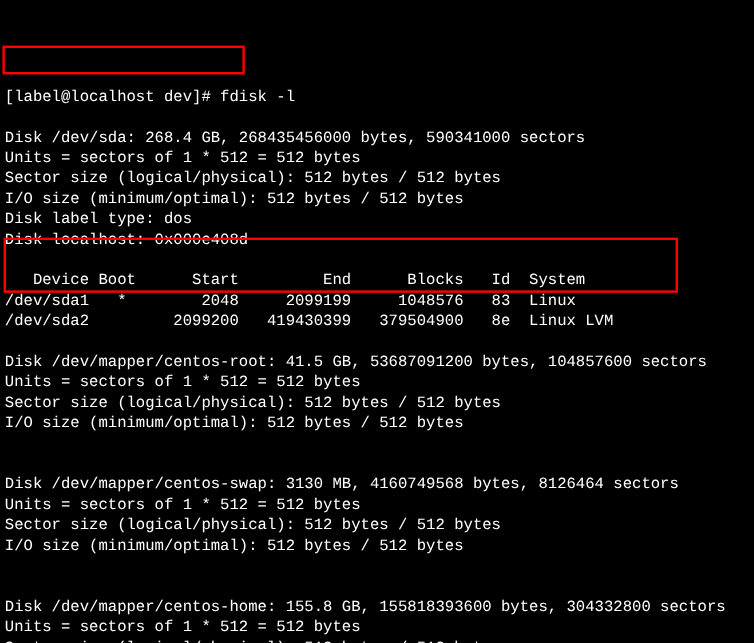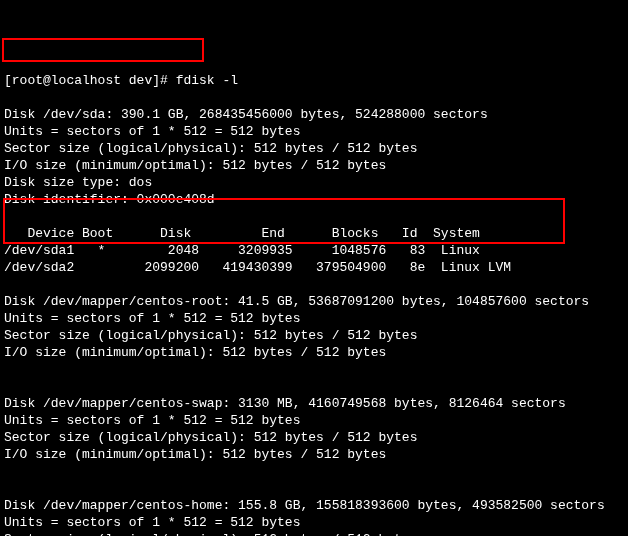--- a/index.html
+++ b/index.html
@@ -28,46 +28,46 @@
     top: 198px;
     width: 558px;
     height: 42px;
   }
 </style>
 </head>
 <body>
 
 
 
-<div><span>[root@localhost dev]# fdisk -l</span>
+<div><span>[label@localhost dev]# fdisk -l</span>
 
-<span>Disk /dev/sda: 390.1 GB, 268435456000 bytes, 524288000 sectors</span>
+<span>Disk /dev/sda: 268.4 GB, 268435456000 bytes, 590341000 sectors</span>
 <span>Units = sectors of 1 * 512 = 512 bytes</span>
 <span>Sector size (logical/physical): 512 bytes / 512 bytes</span>
 <span>I/O size (minimum/optimal): 512 bytes / 512 bytes</span>
-<span>Disk size type: dos</span>
-<span>Disk identifier: 0x000e408d</span>
+<span>Disk label type: dos</span>
+<span>Disk localhost: 0x000e408d</span>
 
-<span>   Device Boot      Disk         End      Blocks   Id  System</span>
-<span>/dev/sda1   *        2048     3209935     1048576   83  Linux</span>
+<span>   Device Boot      Start         End      Blocks   Id  System</span>
+<span>/dev/sda1   *        2048     2099199     1048576   83  Linux</span>
 <span>/dev/sda2         2099200   419430399   379504900   8e  Linux LVM</span>
 
 <span>Disk /dev/mapper/centos-root: 41.5 GB, 53687091200 bytes, 104857600 sectors</span>
 <span>Units = sectors of 1 * 512 = 512 bytes</span>
 <span>Sector size (logical/physical): 512 bytes / 512 bytes</span>
 <span>I/O size (minimum/optimal): 512 bytes / 512 bytes</span>
 
 
 <span>Disk /dev/mapper/centos-swap: 3130 MB, 4160749568 bytes, 8126464 sectors</span>
 <span>Units = sectors of 1 * 512 = 512 bytes</span>
 <span>Sector size (logical/physical): 512 bytes / 512 bytes</span>
 <span>I/O size (minimum/optimal): 512 bytes / 512 bytes</span>
 
 
-<span>Disk /dev/mapper/centos-home: 155.8 GB, 155818393600 bytes, 493582500 sectors</span>
+<span>Disk /dev/mapper/centos-home: 155.8 GB, 155818393600 bytes, 304332800 sectors</span>
 <span>Units = sectors of 1 * 512 = 512 bytes</span>
 <span>Sector size (logical/physical): 512 bytes / 512 bytes</span>
 </div>
 
 <div class="box1"></div>
 <div class="box2"></div>
 
 
 
 

